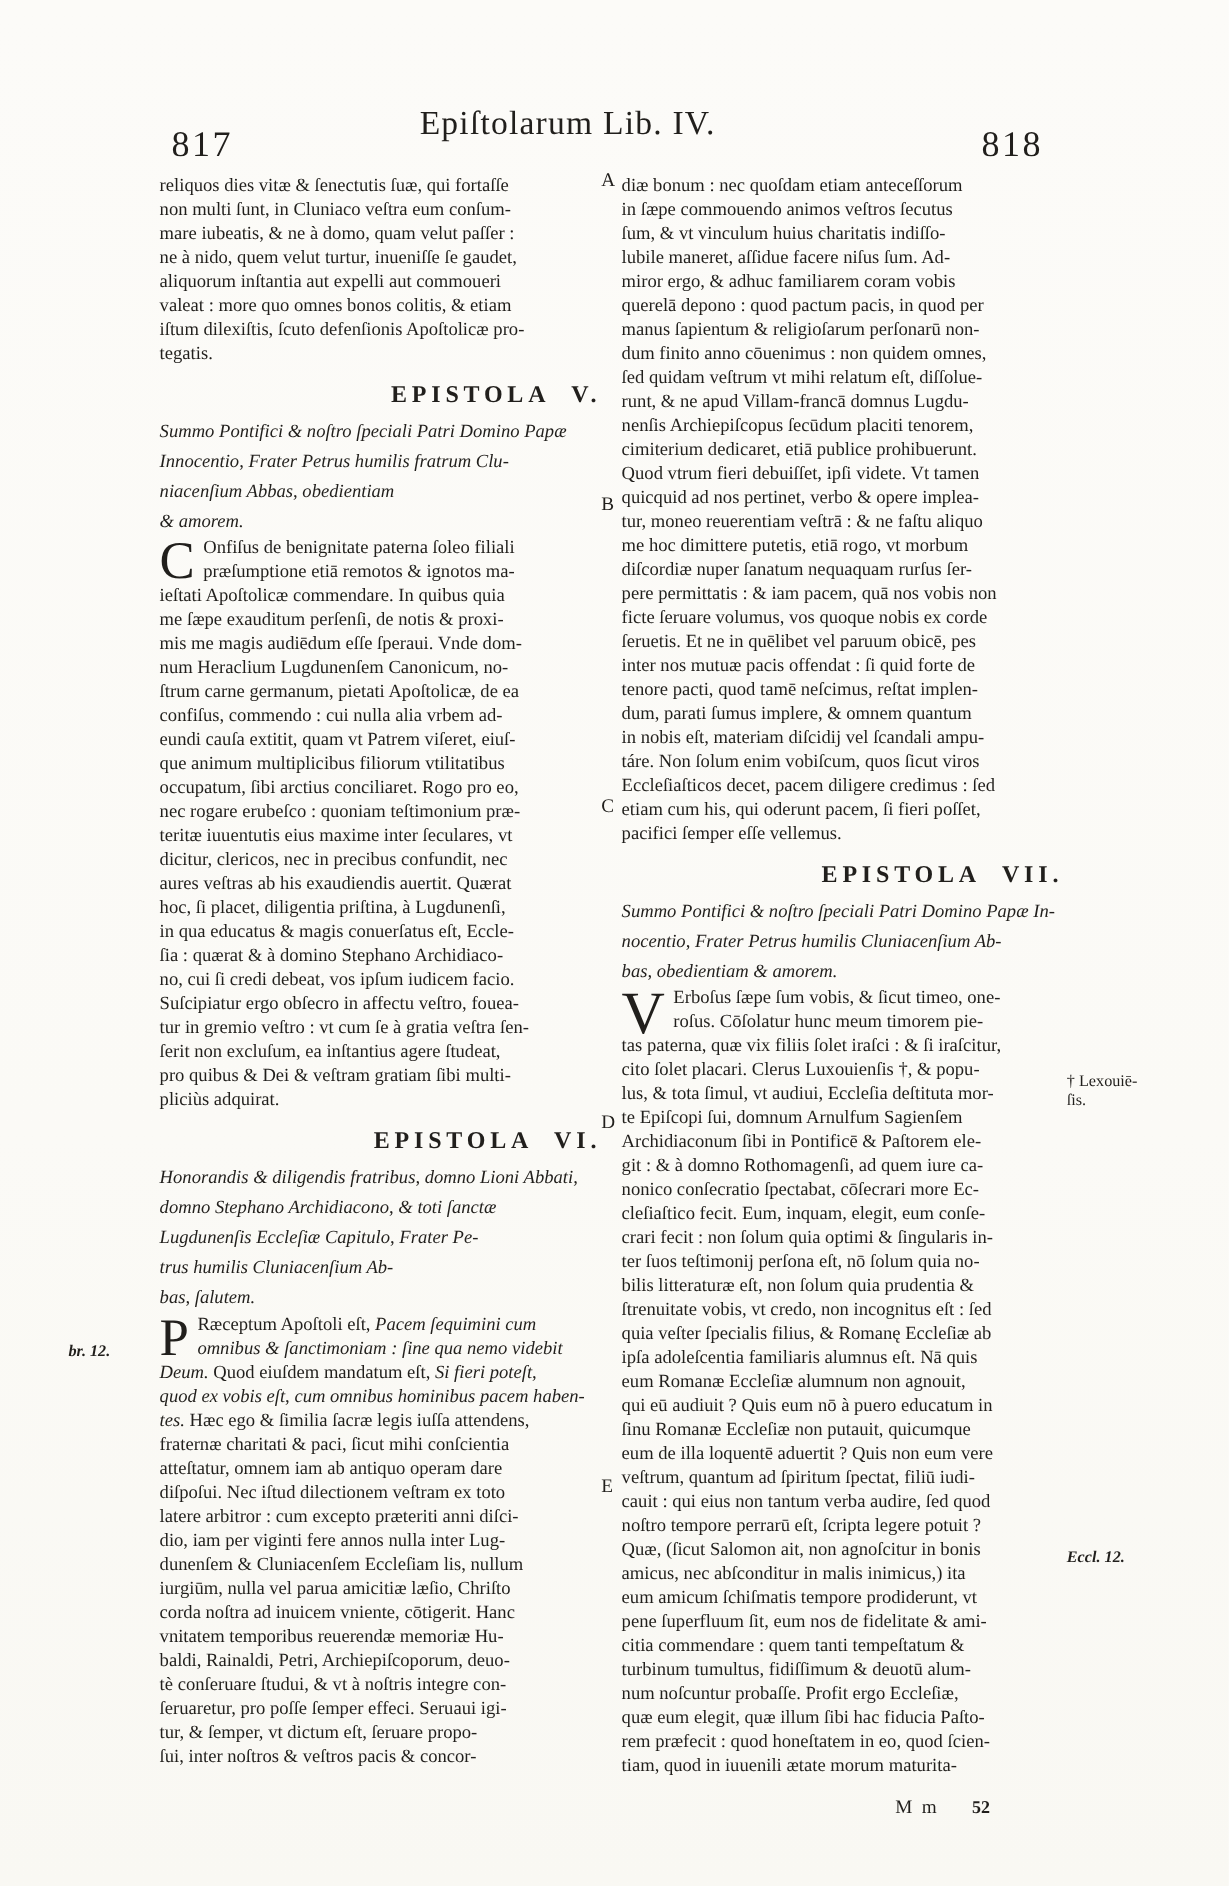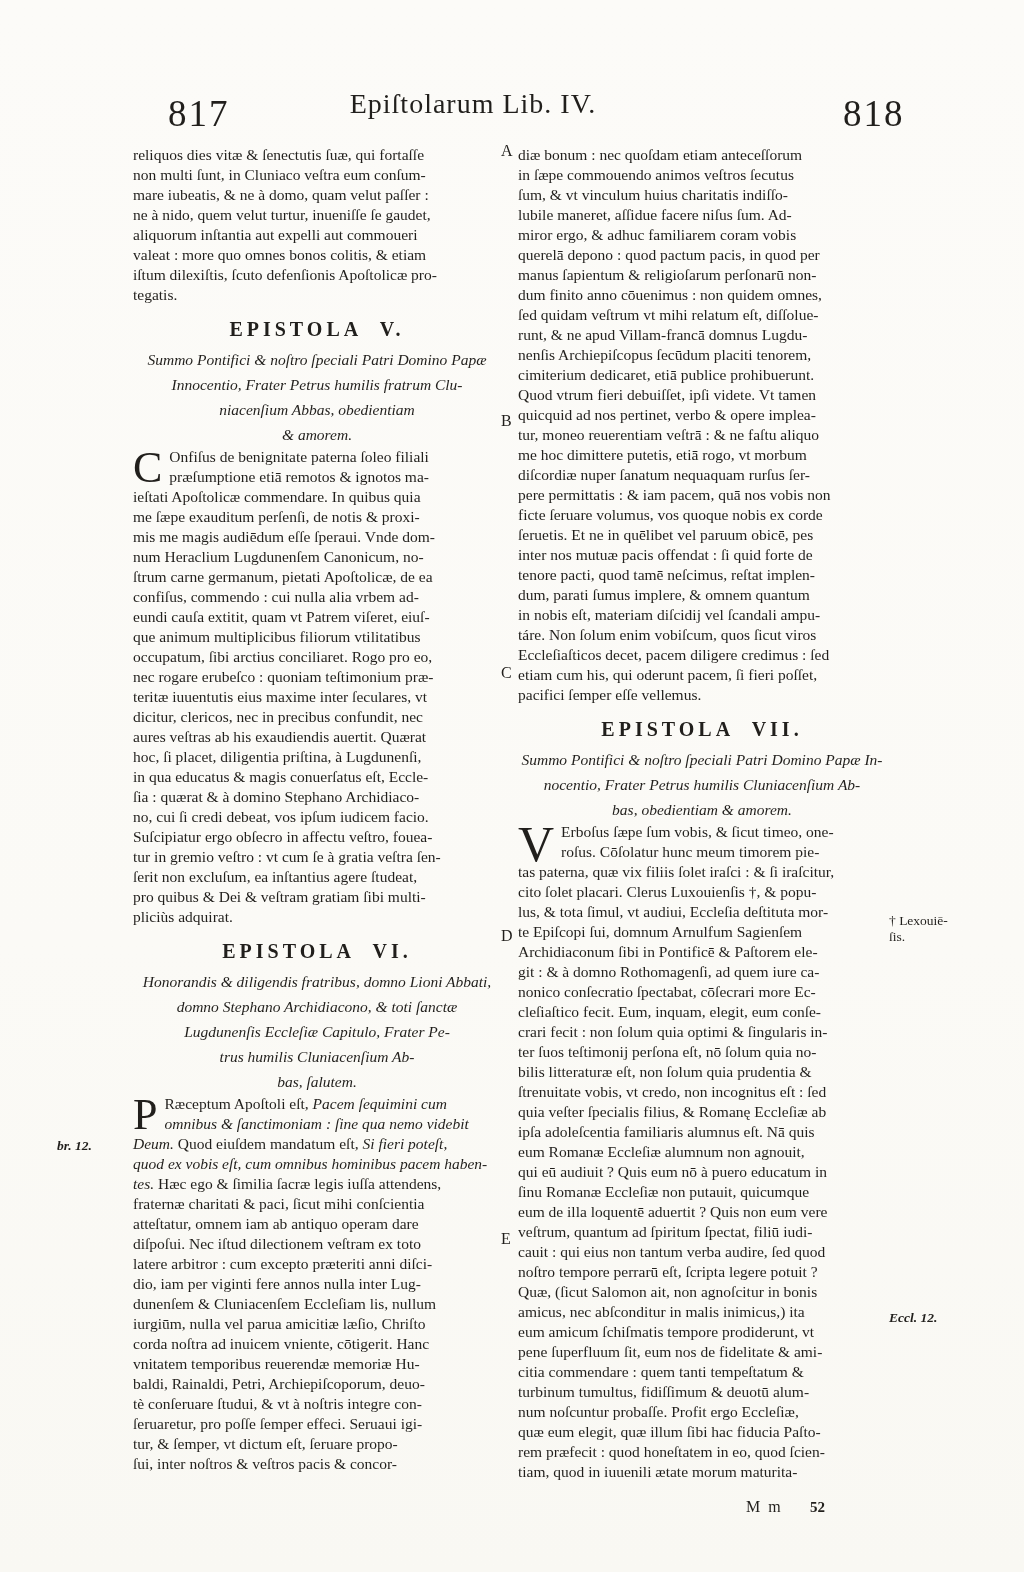--- a/index.html
+++ b/index.html
@@ -2,51 +2,51 @@
 <html><head>
 <meta charset="utf-8">
 <style>
   html,body { margin:0; padding:0; }
   body {
     width:1024px; height:1572px; position:relative; overflow:hidden;
     background:linear-gradient(180deg,#fcfbf8 0%, #fbfaf6 60%, #f9f8f3 100%);
     font-family:"Liberation Serif", serif;
     color:#211f1c;
   }
-  .page-num { position:absolute; top:92px; font-size:37px; letter-spacing:2px;margin-left:25px; }
+  .page-num { position:absolute; top:104px; font-size:30px; letter-spacing:2px; }
   .page-num.left  { left:143px; }
   .page-num.right { left:818px; }
   .running-title {
     position:absolute; top:88px; left:0; width:946px;
     text-align:center; font-size:28px; letter-spacing:1px;
   }
   .col {
     position:absolute; top:145px; width:368px;
     font-size:15.5px; line-height:20px;
   }
   .col-left  { left:133px; }
   .col-right { left:518px; }
   .col > :first-child { margin-top:0; }
   .body-text { white-space:pre-line; margin:0 0 0 0; text-align:left; }
   .heading {
-    text-align:center; font-size:20px; letter-spacing:4px; word-spacing:10px;
+    text-align:right; font-size:20px; letter-spacing:4px; word-spacing:10px;
     margin:14px 0 0 0;
   }
   .dedication {
-    text-align:center; font-style:italic; font-size:15.5px; line-height:25px;
+    font-style:italic; font-size:15.5px; line-height:25px;
     white-space:pre-line; margin:8px 0 0 0;
   }
   .drop {
     float:left; font-size:44px; line-height:33px; padding:4px 7px 0 0;
     font-weight:normal;
   }
   .drop-v { font-size:50px; line-height:36px; }
   .gutter-marker { position:absolute; left:501px; font-size:16px; }
   .margin-note {
-    position:absolute; font-size:13.5px; line-height:16px; white-space:pre-line;margin-top:20px;
+    position:absolute; font-size:13.5px; line-height:16px; white-space:pre-line;
   }
   .margin-note.italic { font-style:italic;font-weight:bold; }
   .sig { position:absolute; font-size:16px; }
   .it { font-style:italic; }
 </style>
 </head>
 <body>
 
 <div class="page-num left">817</div>
 <div class="running-title">Epiſtolarum Lib. IV.</div>

